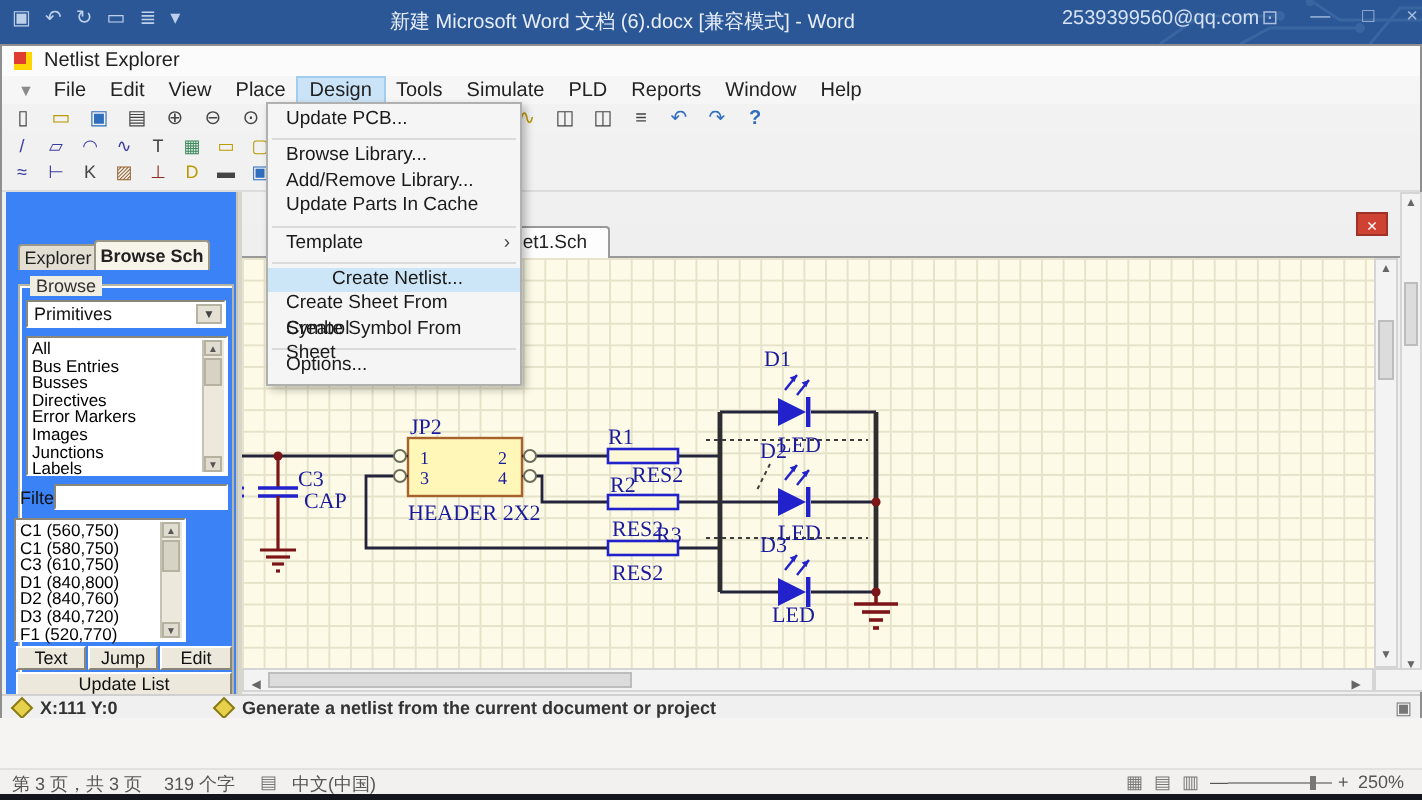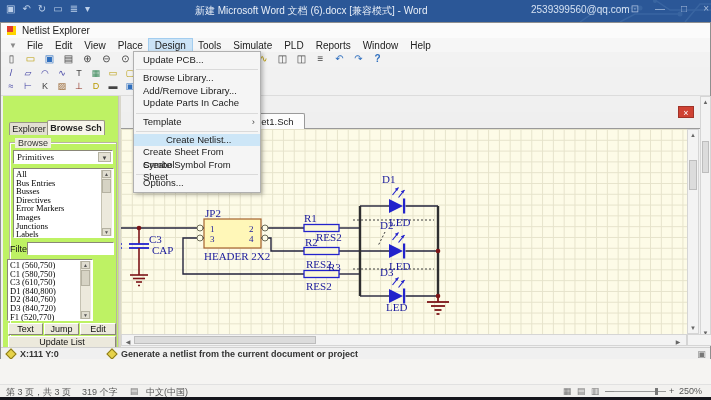--- a/index.html
+++ b/index.html
@@ -27,27 +27,27 @@
   .icorow{display:flex;gap:6px;align-items:center;font-size:10px;}
   .icorow span{width:13px;text-align:center;cursor:default;}
   .tb-left{left:4px;top:1px;}
   .tb-right{left:256px;top:1px;}
   .de-drawbars{left:0;top:44px;width:709px;height:28px;background:#f1f1f1;border-bottom:1px solid #dcdcdc;}
   .db{left:4px;display:flex;gap:5px;font-size:9px;align-items:center;}
   .db span{width:12px;text-align:center;cursor:default;}
   .c-blue{color:#3a3aa0;}.c-dark{color:#444;}.c-yel{color:#b99a00;}.c-grn{color:#3a8a5a;}
   .c-red{color:#8a2a1a;}.c-stl{color:#2f6fbe;}.c-brn{color:#996633;}
   
-  .panel{left:2px;top:73px;width:116px;height:251px;background:#bef264;border-right:1px solid #c9c6b6;box-sizing:border-box;}
+  .panel{left:2px;top:73px;width:116px;height:251px;background:#3b82f6;border-right:1px solid #c9c6b6;box-sizing:border-box;}
   .ptab{position:absolute;font-size:9px;color:#222;text-align:center;border:1px solid #9a9788;border-bottom:none;
     border-radius:2px 2px 0 0;background:#e2dfd2;line-height:12px;}
   .ptab.active{background:#f7f5ea;font-weight:bold;}
   .groupbox{position:absolute;border:1px solid #b8b4a2;box-shadow:inset 1px 1px 0 #fff;}
   .grouplabel{position:absolute;font-size:9px;color:#333;background:#f0eee2;padding:0 3px;}
-  .sunken{border:1px solid;border-color:#8a8778 #fff #fff #8a8778;background:#fff;box-sizing:border-box;font-family:Liberation Serif, serif;}
+  .sunken{border:1px solid;border-color:#8a8778 #fff #fff #8a8778;background:#fff;box-sizing:border-box;}
   .combo-text{position:absolute;left:3px;top:1px;font-size:9px;color:#111;}
   .combo-btn{position:absolute;right:1px;top:1px;bottom:1px;width:11px;background:#e4e1d4;border:1px solid #b5b2a2;
     font-size:6px;color:#444;text-align:center;line-height:10px;}
   .plist{font-size:8.5px;color:#000;line-height:8.6px;padding:1px 2px;overflow:hidden;}
   .pscroll{position:absolute;right:1px;top:1px;bottom:1px;width:10px;background:#ece9dc;border-left:1px solid #c5c2b2;}
   .pscroll .ar{position:absolute;left:0;width:9px;height:8px;font-size:5px;text-align:center;line-height:8px;color:#555;background:#e0ddd0;border:1px solid #b5b2a2;box-sizing:border-box;}
   .pscroll .thumb{position:absolute;left:0;width:9px;background:#d6d3c4;border:1px solid #b5b2a2;box-sizing:border-box;}
   .pbtn{position:absolute;background:#ece9dc;border:1px solid;border-color:#fff #8a8778 #8a8778 #fff;
     font-size:9px;color:#111;text-align:center;box-sizing:border-box;cursor:default;}
   .cbrow{position:absolute;display:flex;align-items:center;gap:4px;font-size:9px;color:#111;}

